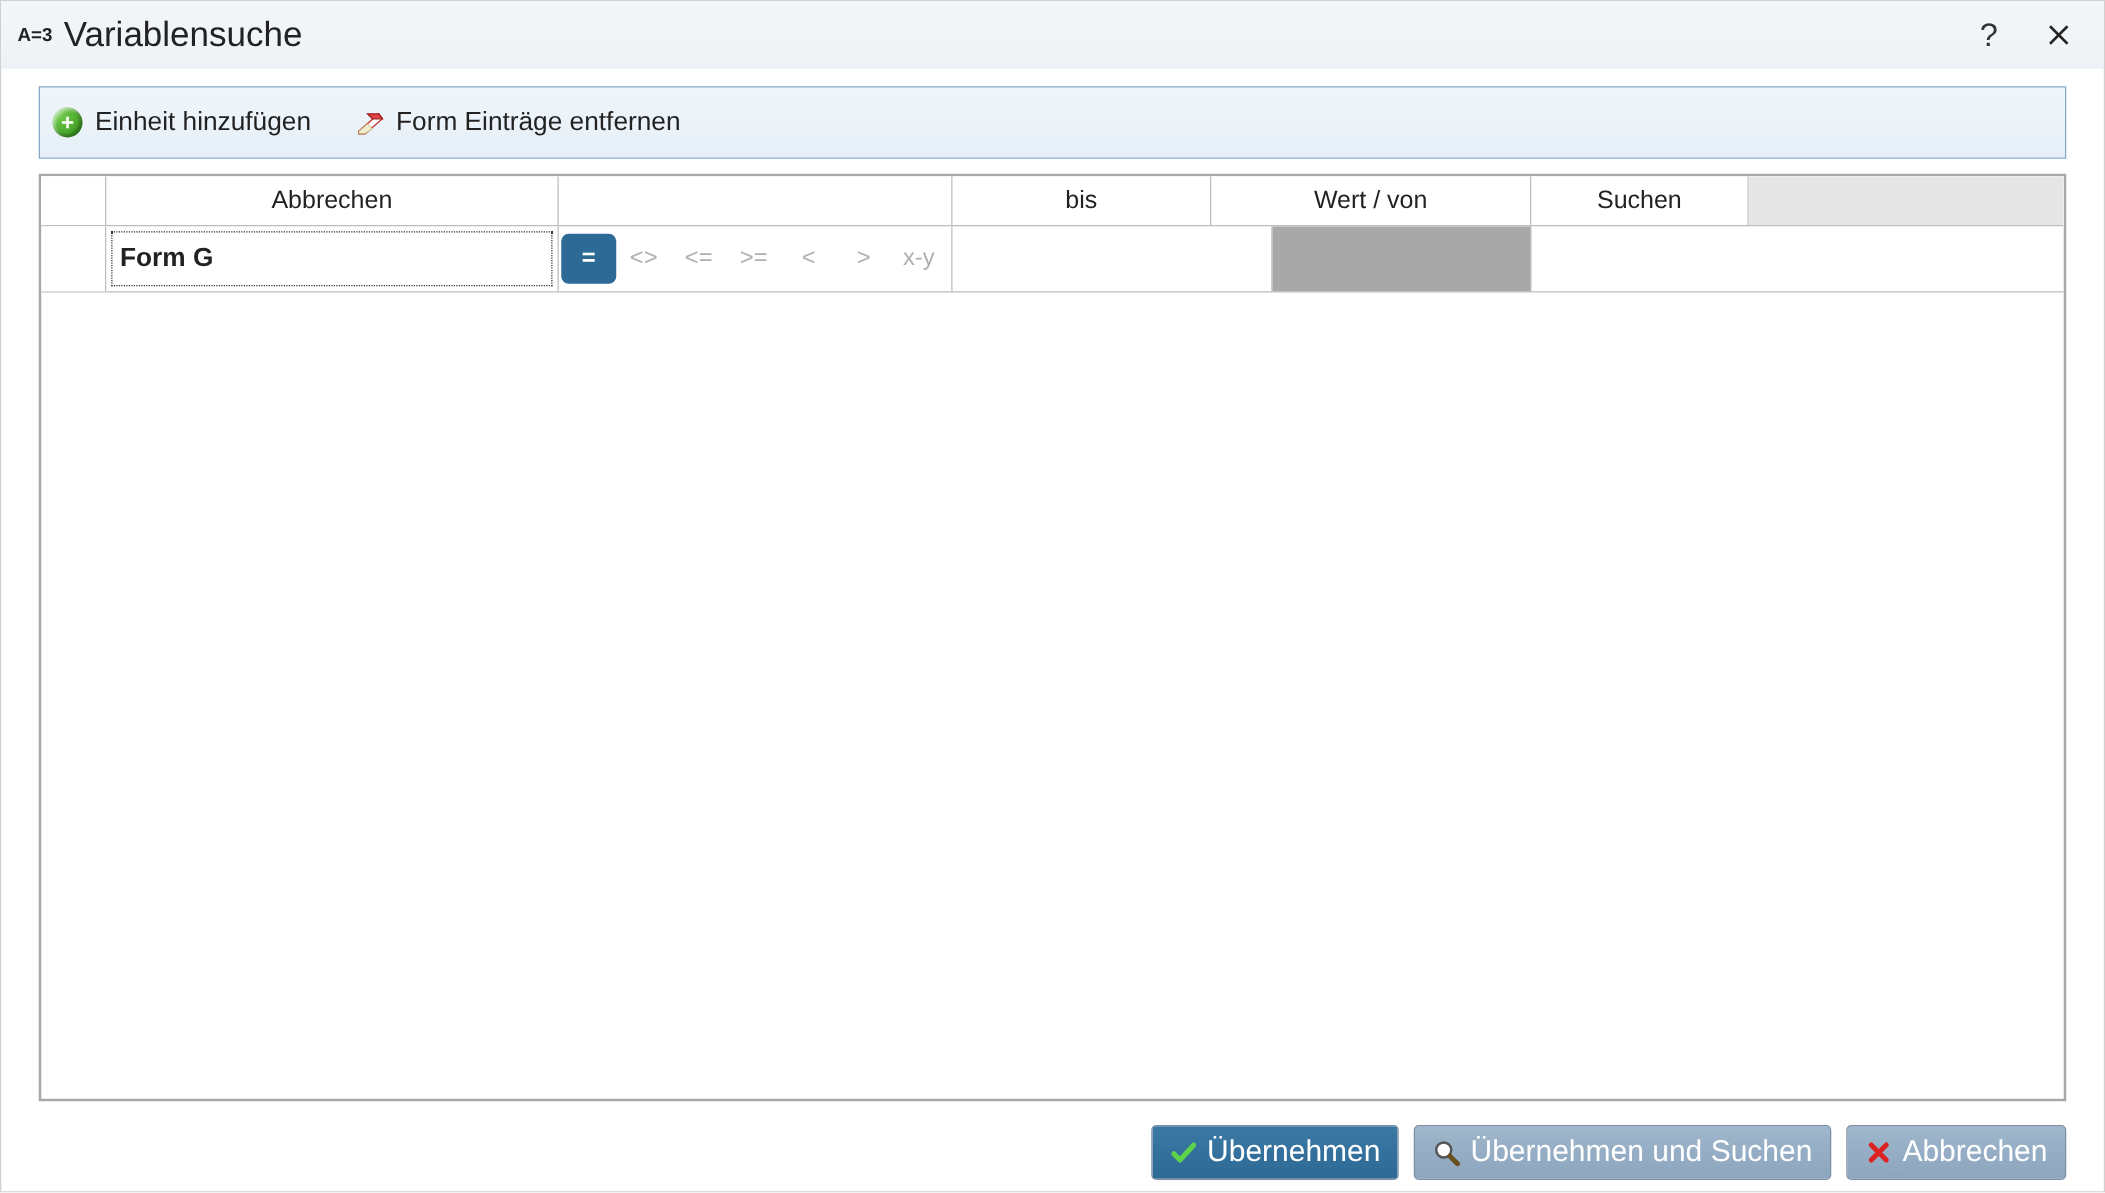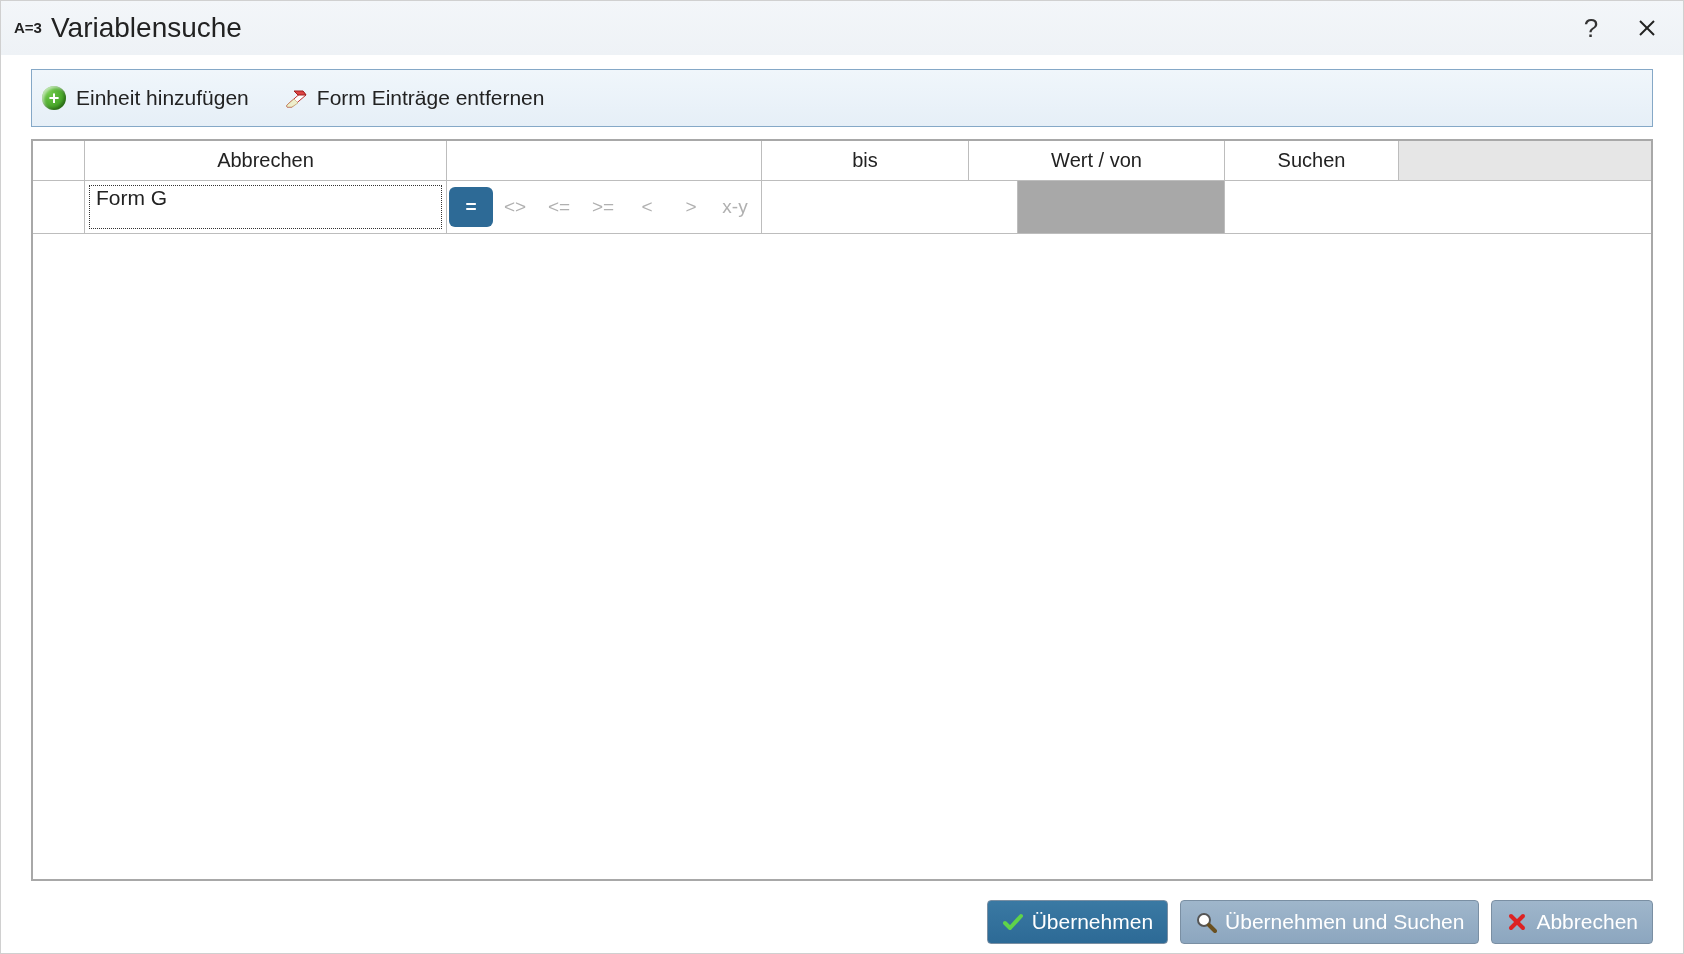--- a/index.html
+++ b/index.html
@@ -104,23 +104,24 @@
     display:flex; align-items:center;
     padding: 0 4px;
     overflow:hidden;
     font-size:20px;
   }
   .cell:last-child { border-right:none; }
   .var-input-wrap {
     flex: 1;
     height: 44px;
     border: 1px dotted #333;
-    display:flex; 
+    display:flex; align-items:center;
     padding: 0 6px;
     font-size: 21px;
+    font-weight: bold;
   }
   .op-group {
     display:flex; align-items:center; gap:0; height:100%;
   }
   .op-btn {
     height:40px; min-width:44px;
     display:flex; align-items:center; justify-content:center;
     font-size:19px; color:#b0b0b0;
     border-radius:6px;
     padding: 0 6px;
@@ -138,21 +139,21 @@
     display:flex; align-items:center; justify-content:flex-end;
     gap: 12px;
     padding: 0 30px;
   }
   .fbtn {
     height: 44px;
     border: 1px solid #7a8fa3;
     border-radius: 4px;
     display:flex; align-items:center; gap:8px;
     padding: 0 14px;
-    font-size: 21px;
+    font-size: 24px;
     color:#fff;
     cursor: default;
   }
   .fbtn.primary   { background: linear-gradient(#3a79a3, #2d6a96); }
   .fbtn.secondary { background: linear-gradient(#9fb6cb, #8ca6bf); }
   .fbtn.cancel    { background: linear-gradient(#9fb6cb, #8ca6bf); }
   .fbtn .ic { width:22px; height:22px; display:flex; align-items:center; justify-content:center; }
   .check-svg { width:20px; height:18px; }
   .close-svg { width:18px; height:18px; }
   .search-svg { width:22px; height:22px; }

